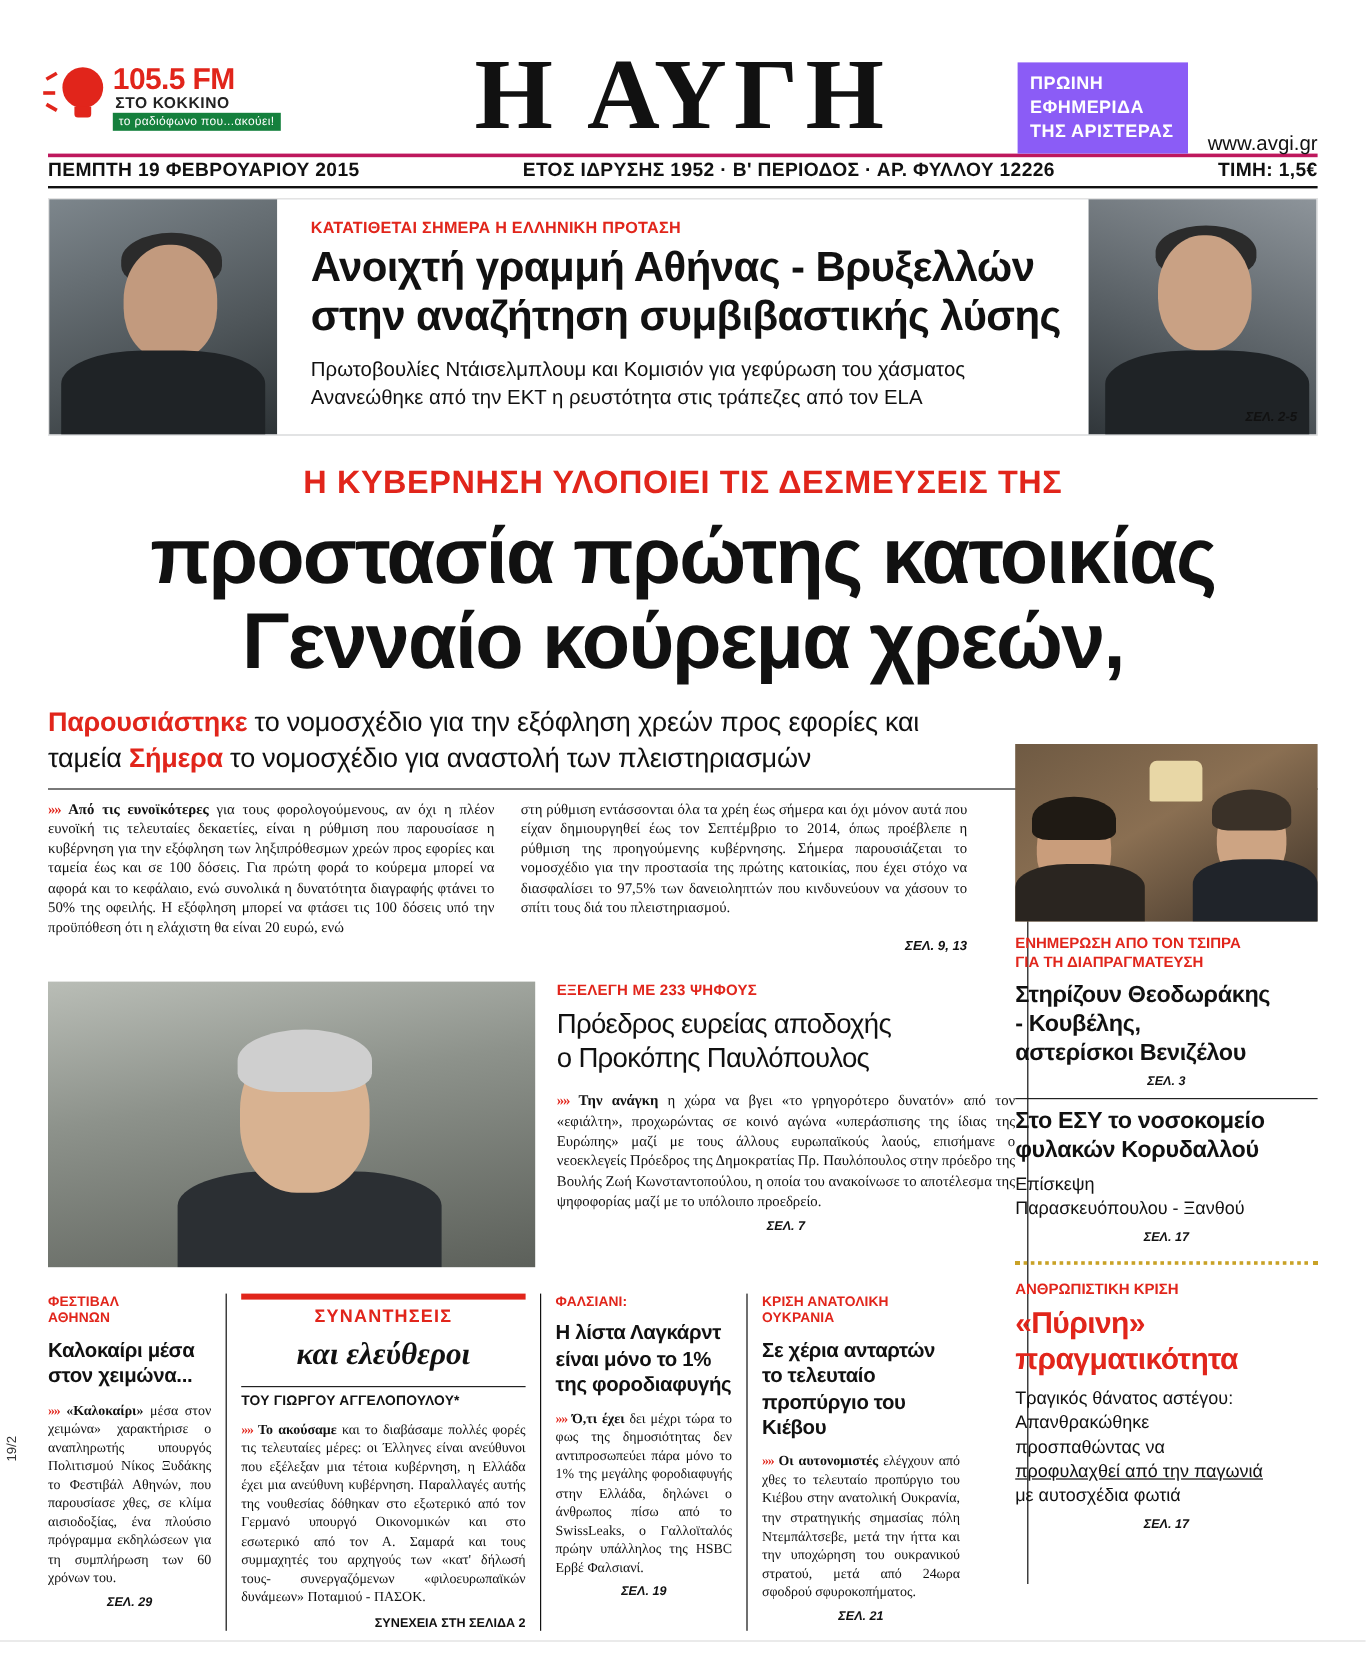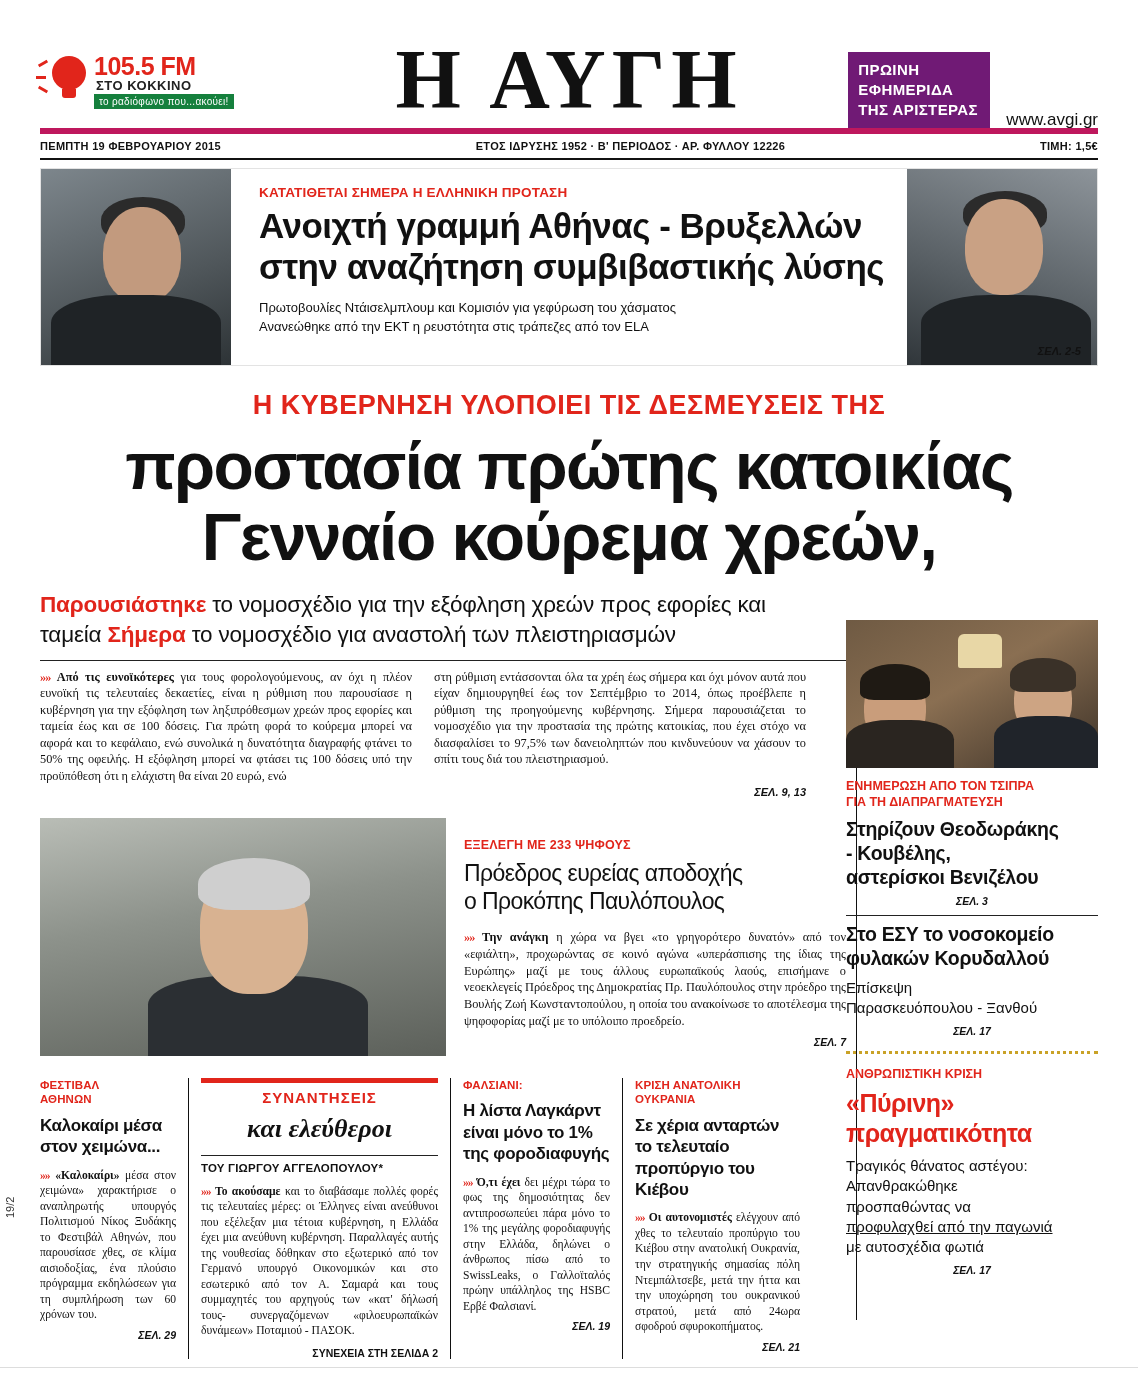--- a/index.html
+++ b/index.html
@@ -99,49 +99,49 @@
     font-weight: bold;
     font-size: 84px;
     letter-spacing: 6px;
     color: #111;
     line-height: 1;
   }
   .masthead-red {
     position: absolute;
     right: 148px;
     top: 52px;
-    background: #701a75;
+    background: #8b5cf6;
     color: #fff;
     font-family: "Liberation Sans", sans-serif;
     font-weight: bold;
     font-size: 15px;
     line-height: 1.33;
     padding: 8px 12px 8px 10px;
     letter-spacing: 0.4px;
   }
   .website {
     position: absolute;
     right: 40px;
     top: 110px;
     font-family: "Liberation Sans", sans-serif;
     font-size: 17px;
     color: #111;
   }
 
   
   .datebar {
-    border-top: 6px solid #be185d;
+    border-top: 3px solid #be185d;
     border-bottom: 2px solid #111;
     margin: 0 40px;
     height: 24px;
     display: flex;
     align-items: center;
     justify-content: space-between;
     font-family: "Liberation Sans", sans-serif;
-    font-size: 11px;
+    font-size: 16px;
     font-weight: bold;
     letter-spacing: 0.3px;
   }
   .datebar .center { flex: 1; text-align: center; }
 
   
   .top-banner {
     margin: 8px 40px 0 40px;
     height: 196px;
     position: relative;
@@ -194,21 +194,21 @@
     font-family: "Liberation Sans", sans-serif;
     font-weight: bold;
     font-size: 35px;
     line-height: 1.16;
     margin-top: 6px;
     color: #111;
     letter-spacing: -0.5px;
   }
   .banner-sub {
     font-family: "Liberation Sans", sans-serif;
-    font-size: 13px;
+    font-size: 17px;
     line-height: 1.42;
     margin-top: 12px;
     color: #111;
   }
   .banner-ref {
     position: absolute;
     right: 16px;
     bottom: 8px;
     font-family: "Liberation Sans", sans-serif;
     font-weight: bold;
@@ -379,21 +379,21 @@
     background: #cfcfcf;
     border-radius: 50% 50% 30% 30%;
   }
   .pav-suit {
     position: absolute;
     left: 108px; bottom: 0;
     width: 220px; height: 80px;
     background: #2b2f33;
     border-radius: 36% 36% 0 0;
   }
-  .pav-text { flex: 1; margin-top: 20px; }
+  .pav-text { flex: 1; }
   .pav-kicker {
     color: #e1251b;
     font-family: "Liberation Sans", sans-serif;
     font-weight: bold;
     font-size: 12.5px;
     letter-spacing: 0.2px;
   }
   .pav-title {
     font-family: "Liberation Sans", sans-serif;
     font-weight: normal;
@@ -444,21 +444,21 @@
     margin-top: 8px;
     letter-spacing: -0.3px;
   }
   .b-body {
     font-size: 11.6px;
     line-height: 1.34;
     text-align: justify;
     margin-top: 10px;
   }
   .b-ref {
-    text-align: right;
+    text-align: center;
     font-family: "Liberation Sans", sans-serif;
     font-weight: bold;
     font-style: italic;
     font-size: 10.5px;
     margin-top: 6px;
   }
   .bcol-2 .top-rule {
     border: none;
     border-top: 5px solid #e1251b;
     margin: 0 0 6px 0;

